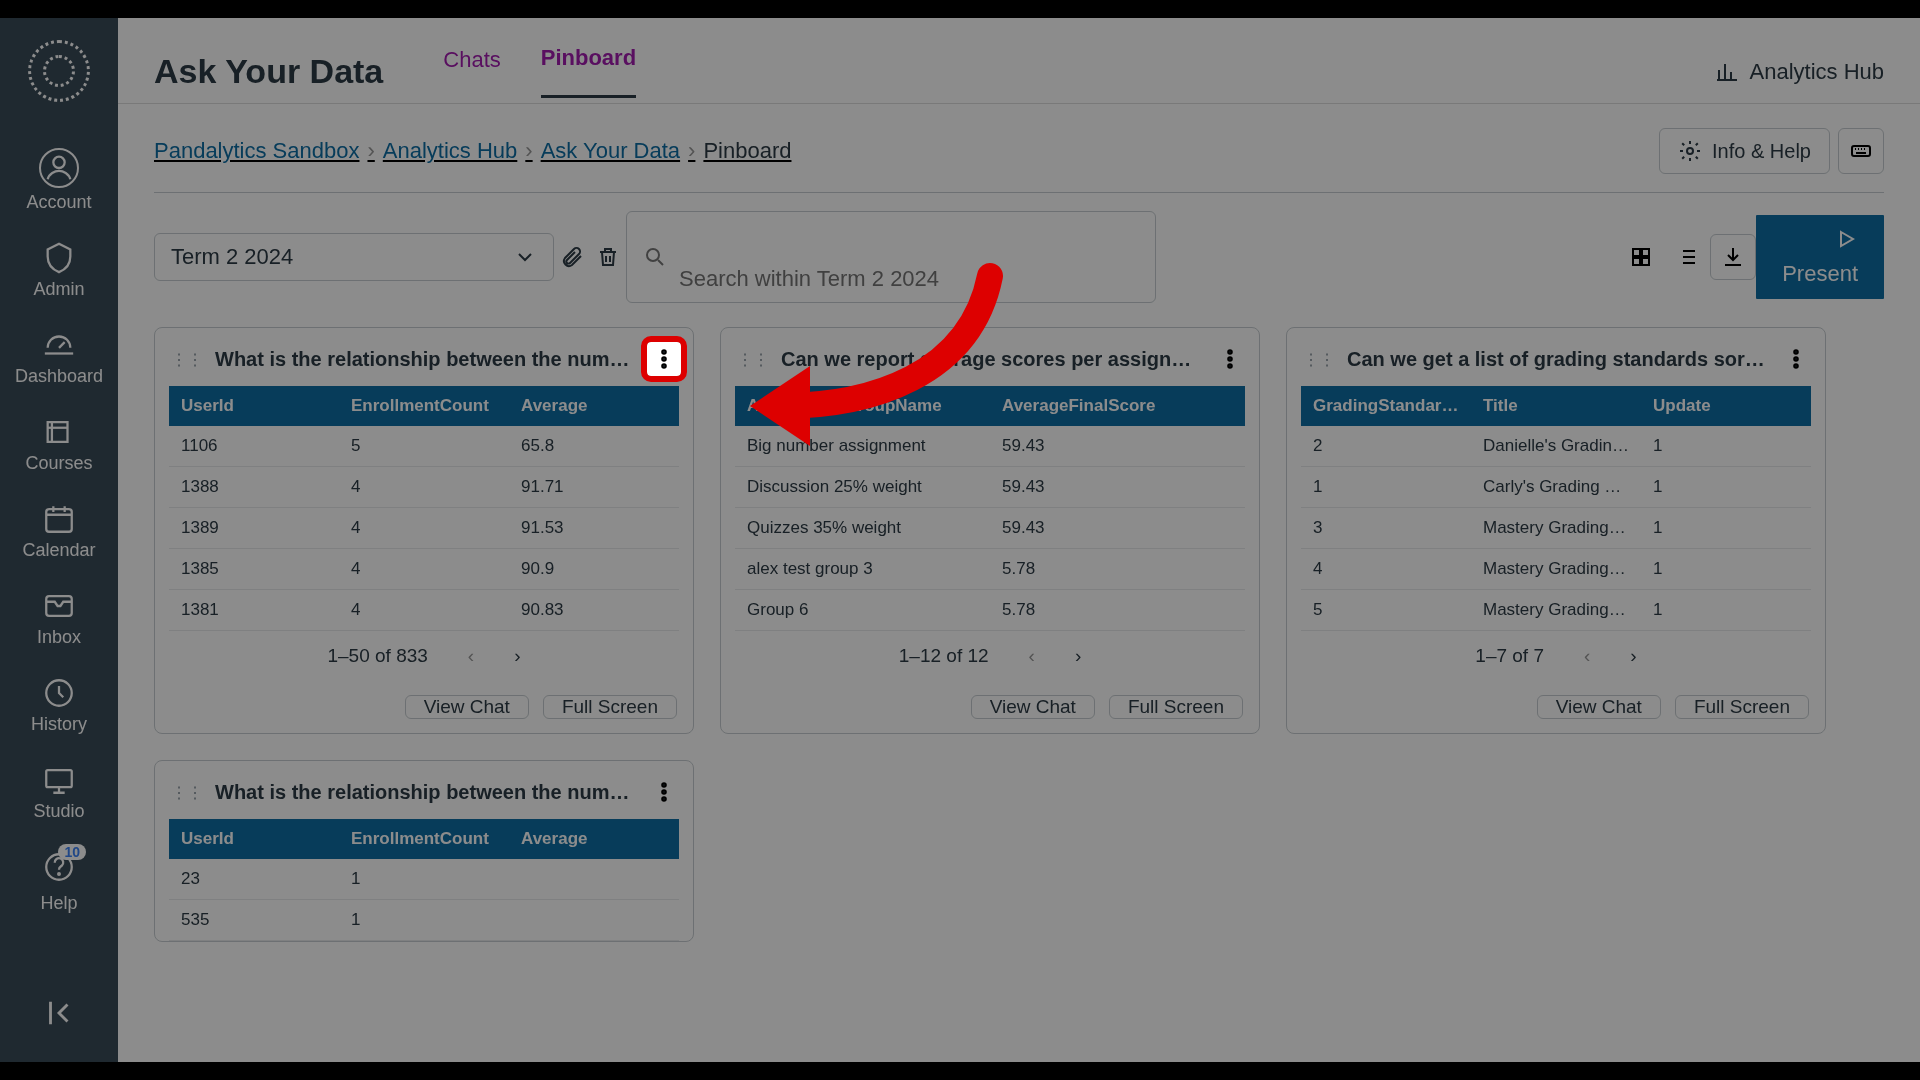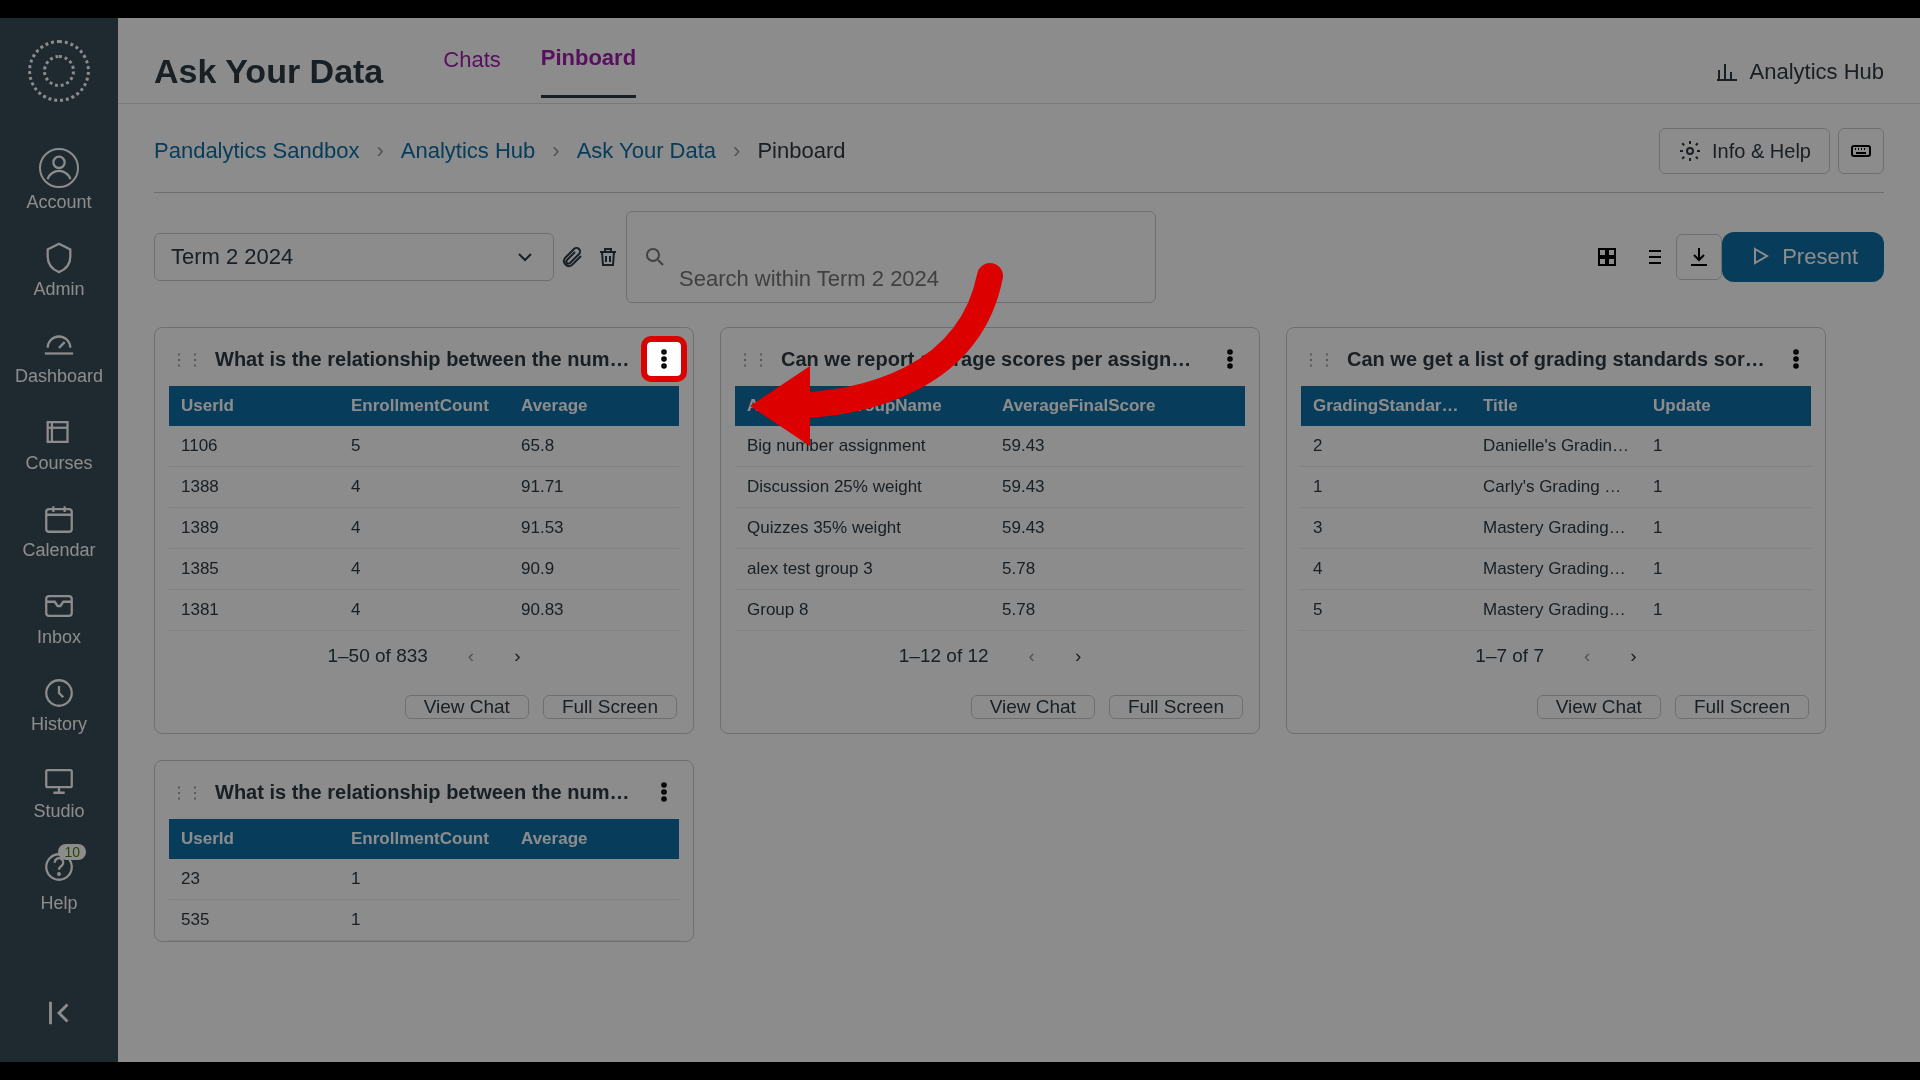--- a/index.html
+++ b/index.html
@@ -8,48 +8,48 @@
 .letterbox-top, .letterbox-bottom { height: 18px; background:#000; width:100%; }
 .app { display:flex; height: calc(1080px - 36px); width:100%; }
 
 .sidebar { width: 118px; background:#394B58; display:flex; flex-direction:column; align-items:center; padding-top:22px; gap:4px; color:#fff; }
 .sidebar .logo { width:62px; height:62px; border-radius:50%; border:3px dotted #fff; margin-bottom:30px; position:relative; }
 .sidebar .logo::before{content:"";position:absolute;inset:12px;border-radius:50%;border:3px dotted #fff;}
 .sidebar .nav-item { display:flex; flex-direction:column; align-items:center; gap:4px; padding:12px 0; width:100%; cursor:pointer; font-size:18px; }
 .sidebar .nav-item svg { width:34px; height:34px; fill:none; stroke:#fff; stroke-width:1.6; }
 .sidebar .avatar-circ { width:40px;height:40px;border:2px solid #fff;border-radius:50%;display:flex;align-items:center;justify-content:center;}
 .badge { position: relative; }
-.badge .count { position:absolute; top:-6px; right:-10px; background:#fff;color:#4d7c0f;border-radius:10px;font-size:14px;padding:0 6px;font-weight:400;}
+.badge .count { position:absolute; top:-6px; right:-10px; background:#fff;color:#3b82f6;border-radius:10px;font-size:14px;padding:0 6px;font-weight:700;}
 .collapse-arrow{margin-top:auto;margin-bottom:28px;}
 
 .main { flex:1; background:#fff; display:flex; flex-direction:column; overflow:hidden;}
 .topbar { display:flex; align-items:center; padding: 22px 36px 0 36px; height:86px; gap:40px; border-bottom:1px solid #ddd;}
 .app-title { font-size:34px; font-weight:700; color:#2d3b45; margin-right:20px;}
 .tab { font-size:22px; color:#a21caf; padding-bottom:24px; cursor:pointer;}
 .tab.active { font-weight:700; border-bottom:3px solid #2d3b45;}
 .topbar .spacer{flex:1;}
 .analytics-link{display:flex;align-items:center;gap:10px;font-size:22px;color:#2d3b45;}
 
 .crumbs-row{display:flex;align-items:center;padding:24px 36px 18px 36px; gap:8px;}
-.crumbs{display:flex;align-items:center;gap:17px;font-size:22px;}
+.crumbs{display:flex;align-items:center;gap:8px;font-size:22px;text-decoration:underline;}
 .crumbs a{color:#0d6ea5;text-decoration:none;}
 .crumbs .sep{color:#999;}
 .crumbs .current{color:#2d3b45;}
 .crumbs-row .spacer{flex:1;}
 .pill-btn{display:flex;align-items:center;gap:10px;border:1px solid #c7cdd1;border-radius:6px;padding:10px 18px;font-size:20px;color:#2d3b45;background:#fff;cursor:pointer;}
 .icon-btn-sq{width:46px;height:46px;border:1px solid #c7cdd1;border-radius:6px;display:flex;align-items:center;justify-content:center;cursor:pointer;background:#fff;}
 hr.under-crumbs{margin:0 36px;border:none;border-top:1px solid #c7cdd1;}
 
 .toolbar{display:flex;align-items:center;padding:18px 36px; }
 .term-select{display:flex;align-items:center;justify-content:space-between;border:1px solid #c7cdd1;border-radius:6px;padding:10px 16px;width:400px;font-size:22px;color:#2d3b45;cursor:pointer;}
 .tool-icon{width:36px;height:36px;display:flex;align-items:center;justify-content:center;color:#2d3b45;cursor:pointer;}
 .search-box{display:flex;align-items:center;gap:12px;border:1px solid #c7cdd1;border-radius:6px;padding:10px 16px;width:530px;font-size:22px;color:#777;}
 .search-box input{border:none;outline:none;font-size:22px;flex:1;color:#2d3b45;margin-top:44px;}
 .toolbar .spacer{flex:1;}
-.present-btn{background:#0d6ea5;color:#fff;border:none;border-radius:12px;padding:12px 26px;font-size:22px;display:flex;align-items:flex-start;gap:10px;cursor:pointer;}
+.present-btn{background:#0d6ea5;color:#fff;border:none;border-radius:1px;padding:12px 26px;font-size:22px;display:flex;align-items:flex-end;gap:10px;cursor:pointer;flex-direction:column;}
 
 .cards{display:flex;flex-wrap:wrap;gap:26px;padding:6px 36px 36px 36px;align-items:flex-start;}
 .card{width:540px;border:1px solid #c7cdd1;border-radius:8px;background:#fff;display:flex;flex-direction:column;}
 .card-head{display:flex;align-items:center;gap:12px;padding:14px 12px 10px 16px;}
 .drag-handle{color:#8a959e;cursor:grab;}
 .card-title{flex:1;font-size:20px;font-weight:600;color:#2d3b45;white-space:nowrap;overflow:hidden;text-overflow:ellipsis;}
 .kebab{width:34px;height:34px;display:flex;align-items:center;justify-content:center;cursor:pointer;border-radius:4px;}
 .kebab.highlighted{background:#fff;outline:6px solid #d00;z-index:10;position:relative;}
 
 .tbl{margin:0 14px;overflow:hidden;}
@@ -337,21 +337,21 @@
                   </tr>
                   <tr>
                     <td>Quizzes 35% weight</td>
                     <td>59.43</td>
                   </tr>
                   <tr>
                     <td>alex test group 3</td>
                     <td>5.78</td>
                   </tr>
                   <tr>
-                    <td>Group 8</td>
+                    <td>Group 6</td>
                     <td>5.78</td>
                   </tr>
                 </tbody>
               </table>
             </div>
             <div class="pager">
               <span>1–12 of 12</span>
       <span class="arrow">‹</span>
       <span class="arrow" style="color:#2d3b45">›</span>
             </div>

